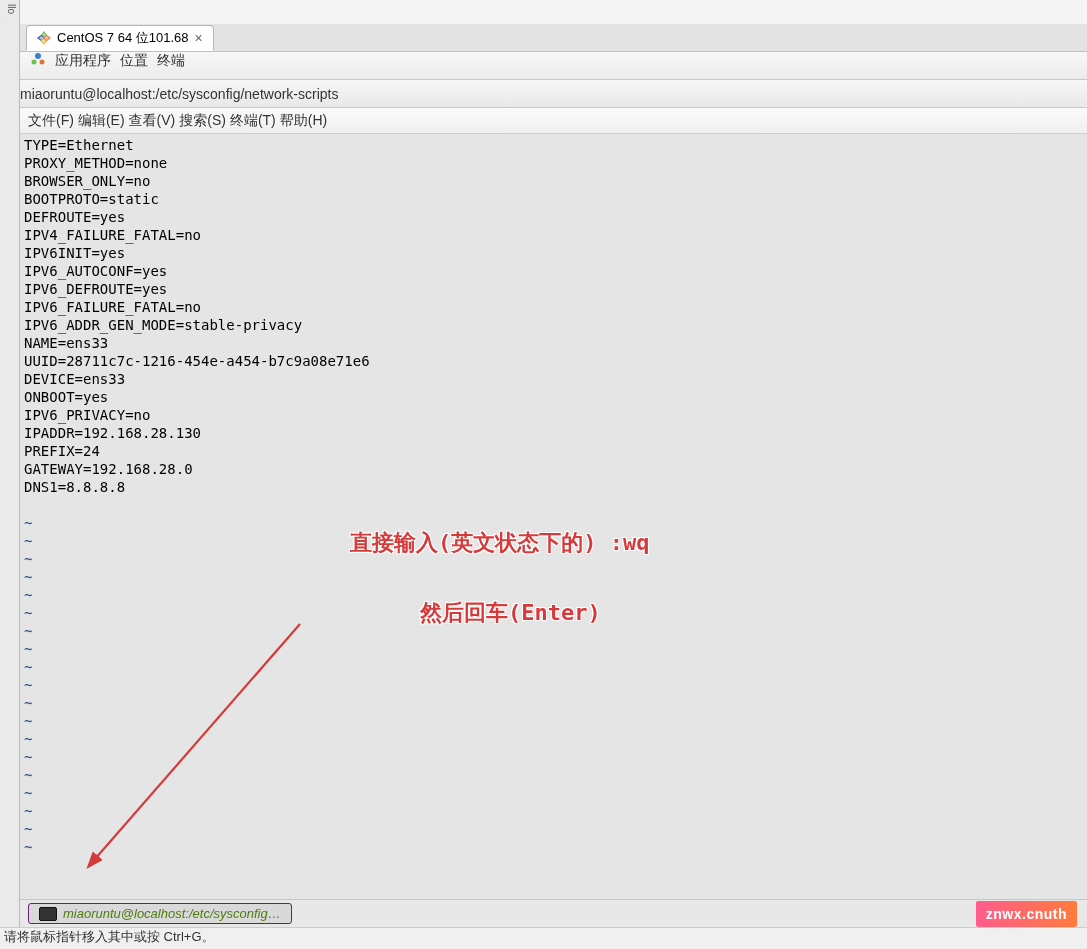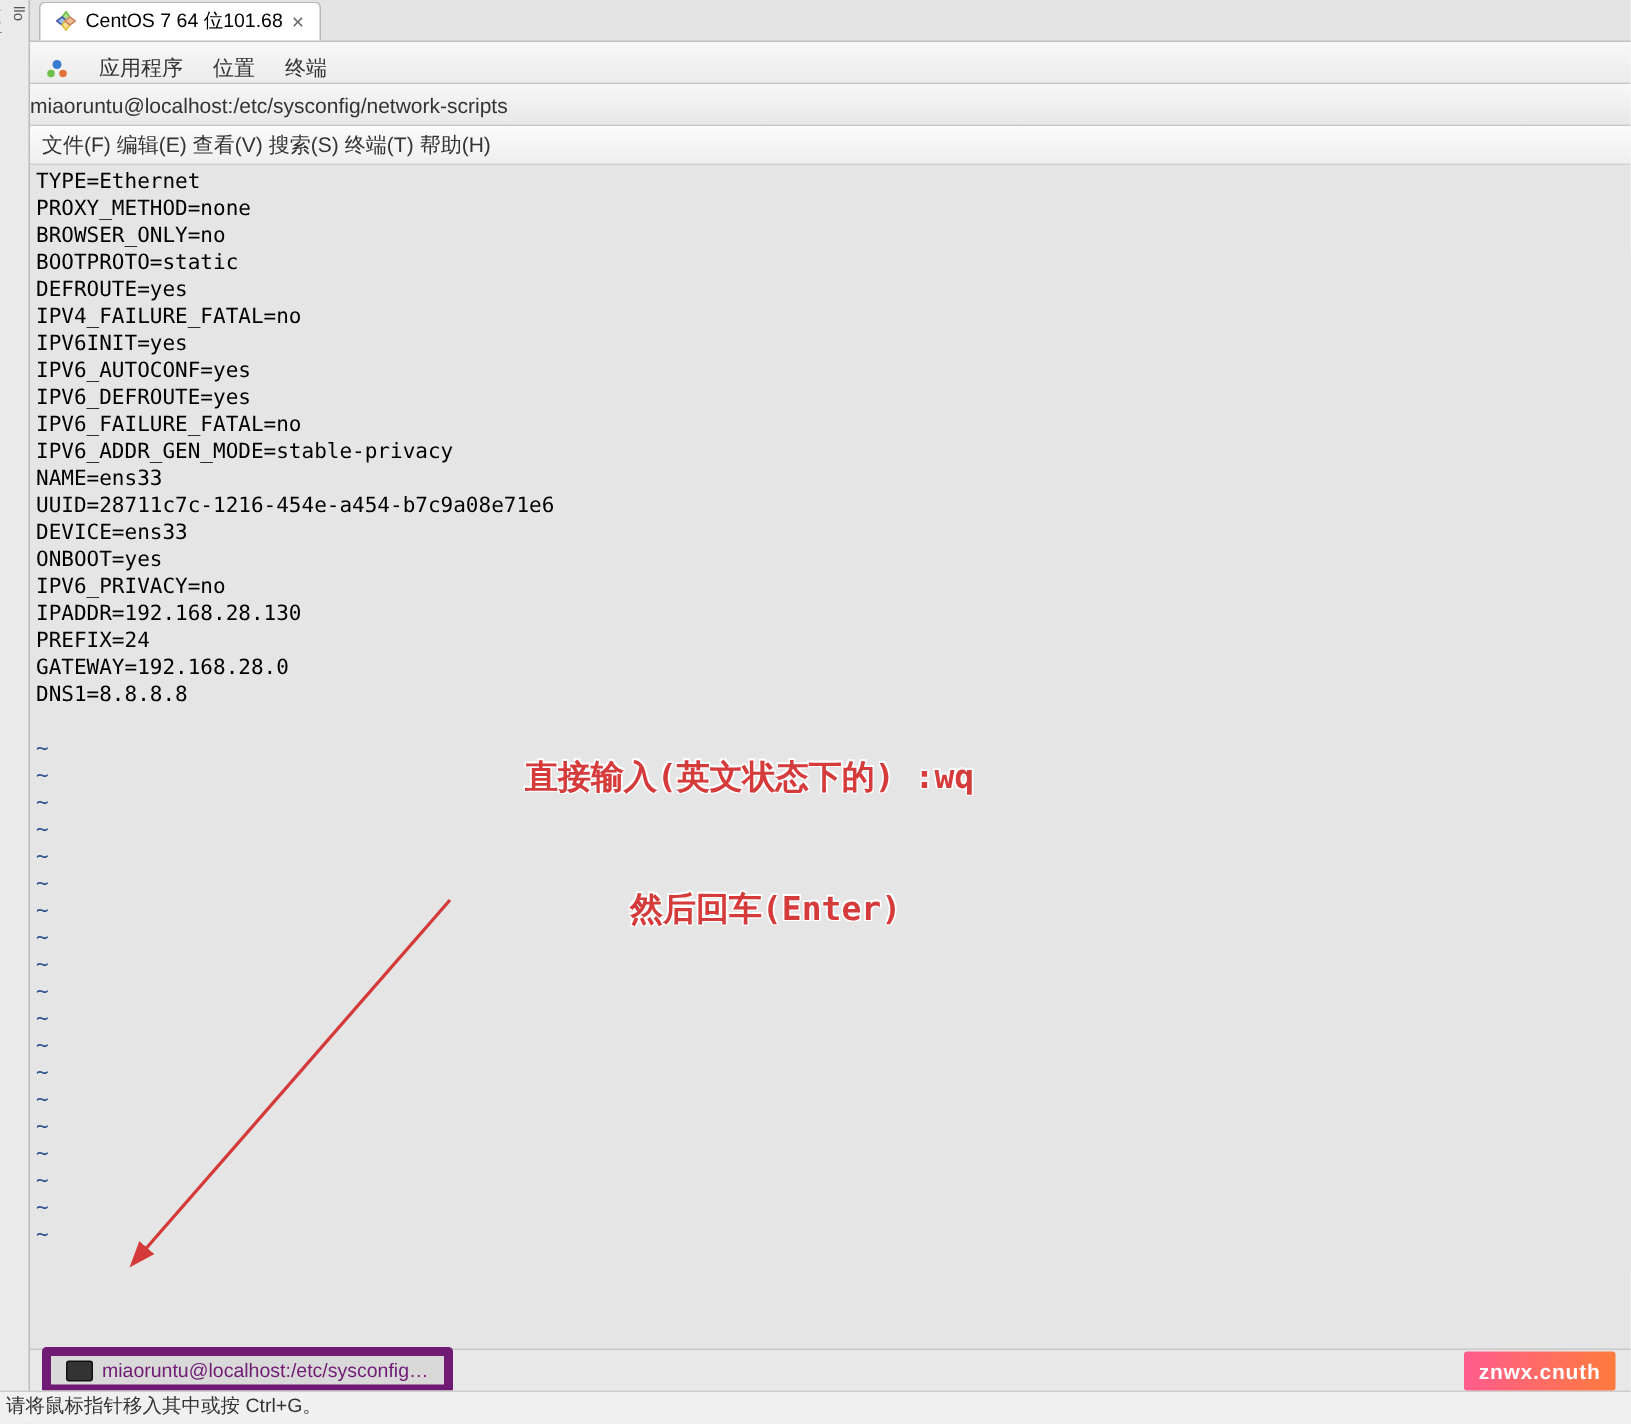--- a/index.html
+++ b/index.html
@@ -23,20 +23,21 @@
     color: #555;
     overflow: hidden;
     writing-mode: vertical-rl;
   }
   .left-strip span { display: block; padding: 4px 2px; }
   .main-col {
     flex: 1;
     display: flex;
     flex-direction: column;
     background: #fff;
+    margin-top: 24px;
   }
   
   .tab-bar {
     height: 28px;
     background: #e3e3e3;
     border-bottom: 1px solid #c0c0c0;
     display: flex;
     align-items: flex-end;
     padding-left: 6px;
   }
@@ -54,22 +55,22 @@
     height: 26px;
   }
   .tab .centos-icon svg { width: 14px; height: 14px; display:block; }
   .tab .close { color: #666; font-size: 14px; }
   
   .gnome-bar {
     height: 28px;
     background: linear-gradient(#f7f7f7,#ececec);
     border-bottom: 1px solid #c7c7c7;
     display: flex;
-    align-items: flex-end;
-    gap: 20px;
+    align-items: flex-start;
+    gap: 9px;
     padding-left: 10px;
     font-size: 14px;
     color: #333;
   }
   .gnome-bar .gnome-icon svg { width: 16px; height: 16px; display:block; }
   .gnome-item { cursor: default; }
   
   .term-title {
     height: 28px;
     background: linear-gradient(#f7f7f7,#e8e8e8);
@@ -145,24 +146,25 @@
     align-items: center;
     padding-left: 8px;
     gap: 6px;
     font-size: 13px;
   }
   .taskbar-item {
     display: flex;
     align-items: center;
     gap: 6px;
     background: #d9d9d9;
-    border: 6px solid #701a75;
+    border: 1px solid #701a75;
     border-radius: 3px;
     padding: 2px 10px;
-    color: #701a75;
+    color: #4d7c0f;
+    font-style: italic;
   }
   .taskbar .term-mini { width:18px;height:14px;background:#333;border:1px solid #111;border-radius:2px;display:inline-block; }
   
   .vm-status {
     position: absolute;
     left: 0;
     bottom: 0;
     height: 22px;
     width: 100%;
     background: #f0f0f0;
@@ -282,21 +284,21 @@
 ~
 ~
 ~
 ~
 </span>
       
       <div class="cmd-line">: wq</div>
 
       
       <div class="annotation" style="top:400px; left:330px;">直接输入(英文状态下的) :wq</div>
-      <div class="annotation" style="top:488px; left:400px;text-align:right;">然后回车(Enter)</div>
+      <div class="annotation" style="top:470px; left:400px;text-align:right;">然后回车(Enter)</div>
       <svg class="arrow-svg" style="top:480px; left:60px;" width="240" height="260">
         <defs>
           <marker id="ah" markerWidth="10" markerHeight="10" refX="2" refY="3" orient="auto">
             <path d="M0,0 L0,6 L8,3 Z" fill="#d43a3a"></path>
           </marker>
         </defs>
         <line x1="220" y1="10" x2="15" y2="245" stroke="#d43a3a" stroke-width="2.2" marker-end="url(#ah)"></line>
       </svg>
     </div>
   </div>

